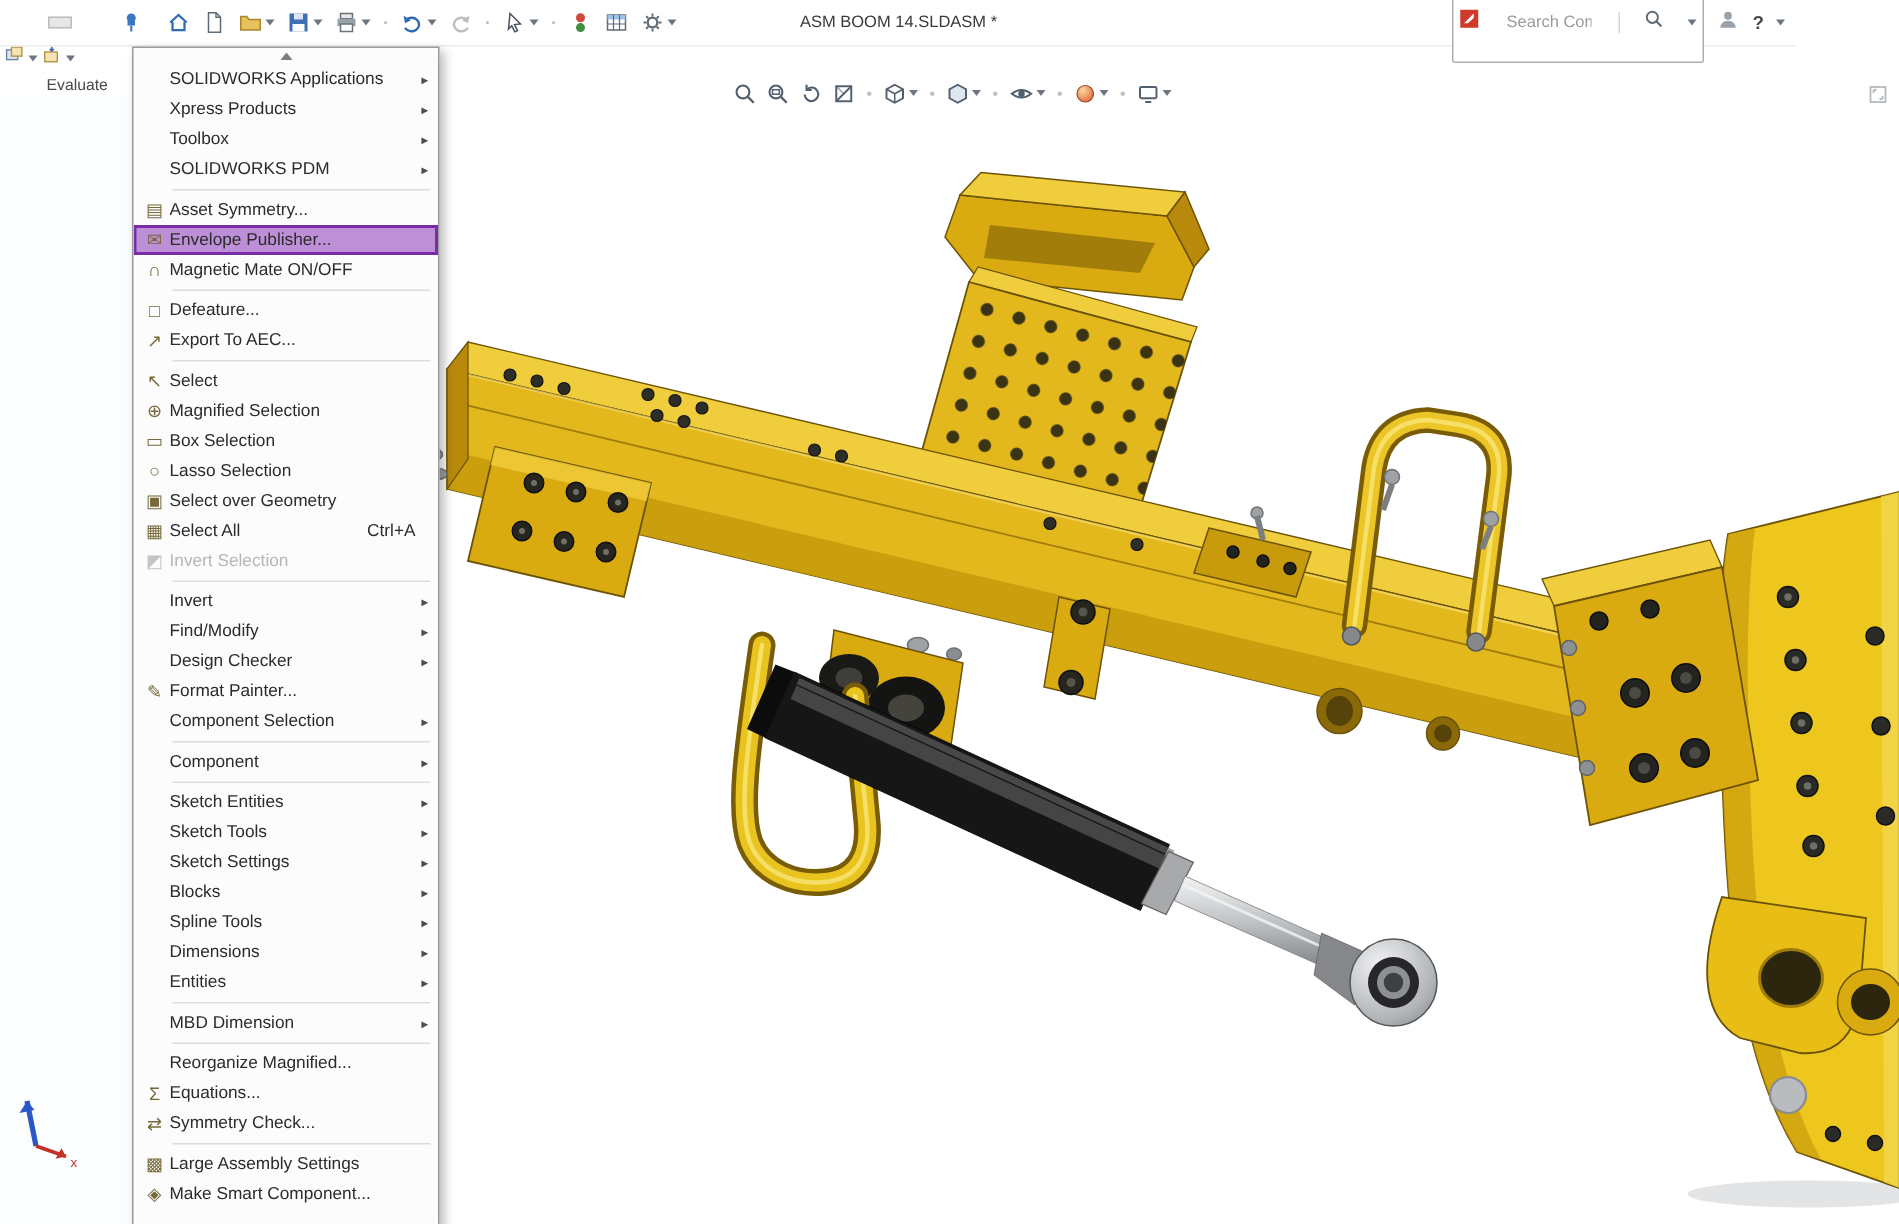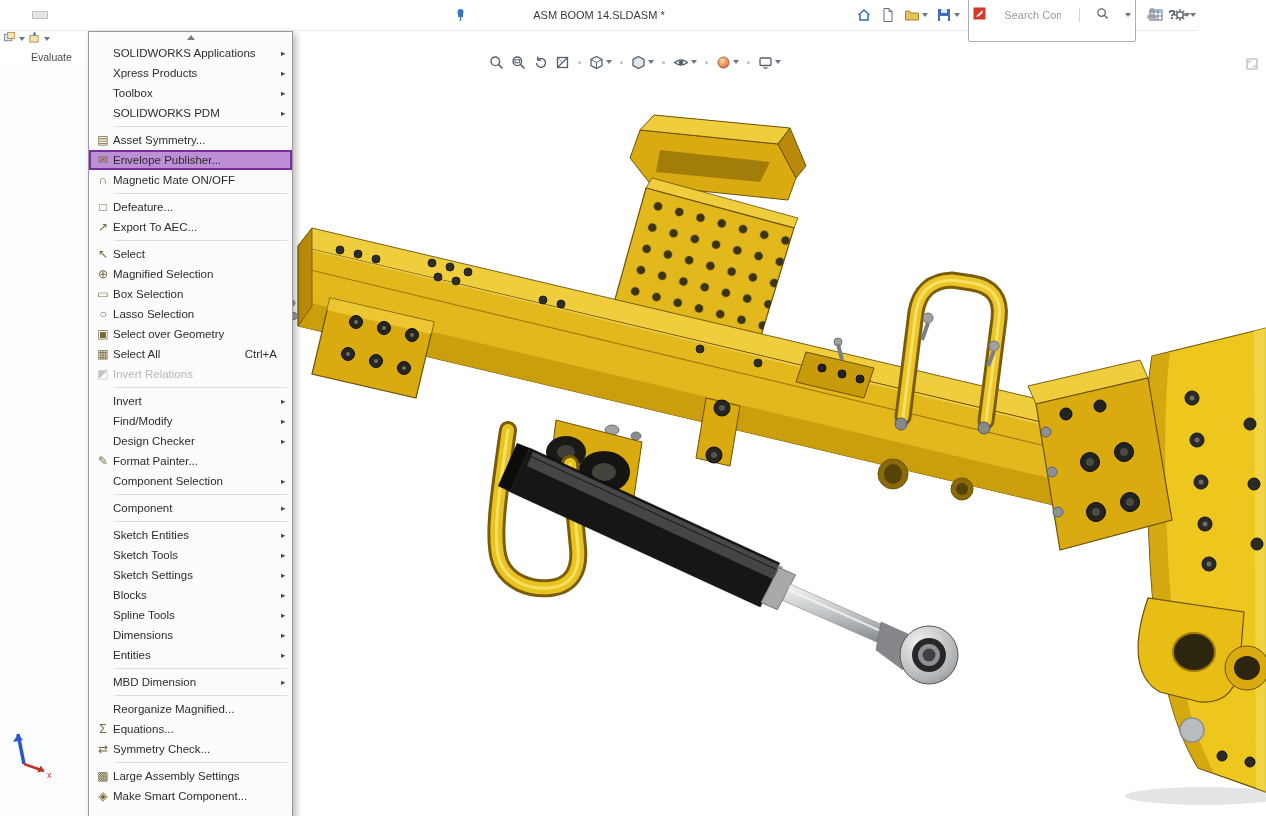--- a/index.html
+++ b/index.html
@@ -27,21 +27,21 @@
   
   .left-panel{position:absolute;left:0;top:30px;width:88px;height:786px;background:#fcfdfe;z-index:10;}
   .cmd-row2{position:absolute;left:0;top:31px;width:88px;height:16px;z-index:15;background:#fff;display:flex;align-items:center;gap:3px;padding-left:3px;}
   .cmd-tabs{position:absolute;left:0;top:49px;width:88px;height:15px;z-index:15;background:#fff;display:flex;align-items:center;font-size:10.5px;color:#4a4a4a;white-space:nowrap;overflow:hidden;}
   .cmd-tabs .tab{padding:0 5px;margin-left:26px;}
   .tabdiv{width:1px;height:11px;background:#c9c9c9;}
   .triad{position:absolute;left:10px;top:720px;z-index:12;}
   
   .topbar{
     position:absolute;left:0;top:0;width:1198px;height:30px;background:#ffffff;z-index:30;
-    border-bottom:1px solid #ececec;display:flex;align-items:center;justify-content:space-between;
+    border-bottom:1px solid #ececec;display:flex;align-items:center;
   }
   .mb-items{display:flex;align-items:center;height:30px;}
   .mb-item{font-size:11.5px;color:#3d3d3d;padding:3px 7px;border:1px solid transparent;cursor:default;}
   .mb-item.active{background:#e7e7e7;border:1px solid #bdbdbd;}
   .pin{margin:0 6px 0 2px;display:flex;align-items:center;}
   .tb-icons{display:flex;align-items:center;gap:4px;margin-left:10px;}
   .tb-btn{display:flex;align-items:center;gap:2px;padding:2px;border-radius:2px;}
   .tbdot{width:2px;height:2px;border-radius:50%;background:#b9b9b9;margin:0 3px;}
   .doc-title{position:absolute;left:50%;transform:translateX(-50%);font-size:11px;color:#3a3a3a;white-space:nowrap;}
   .right-cluster{position:absolute;right:8px;top:0;height:30px;display:flex;align-items:center;gap:8px;}
@@ -607,21 +607,21 @@
         <span class="mi-arrow"></span>
       </div>
       <div class="menu-item">
         <span class="mi-icon">▦</span>
         <span class="mi-label">Select All</span>
         <span class="mi-shortcut">Ctrl+A</span>
         <span class="mi-arrow"></span>
       </div>
       <div class="menu-item disabled">
         <span class="mi-icon">◩</span>
-        <span class="mi-label">Invert Relations</span>
+        <span class="mi-label">Invert Selection</span>
         <span class="mi-shortcut"></span>
         <span class="mi-arrow"></span>
       </div>
       <div class="menu-sep"></div>
       <div class="menu-item has-submenu">
         <span class="mi-icon"></span>
         <span class="mi-label">Invert</span>
         <span class="mi-shortcut"></span>
         <span class="mi-arrow"></span>
       </div>

